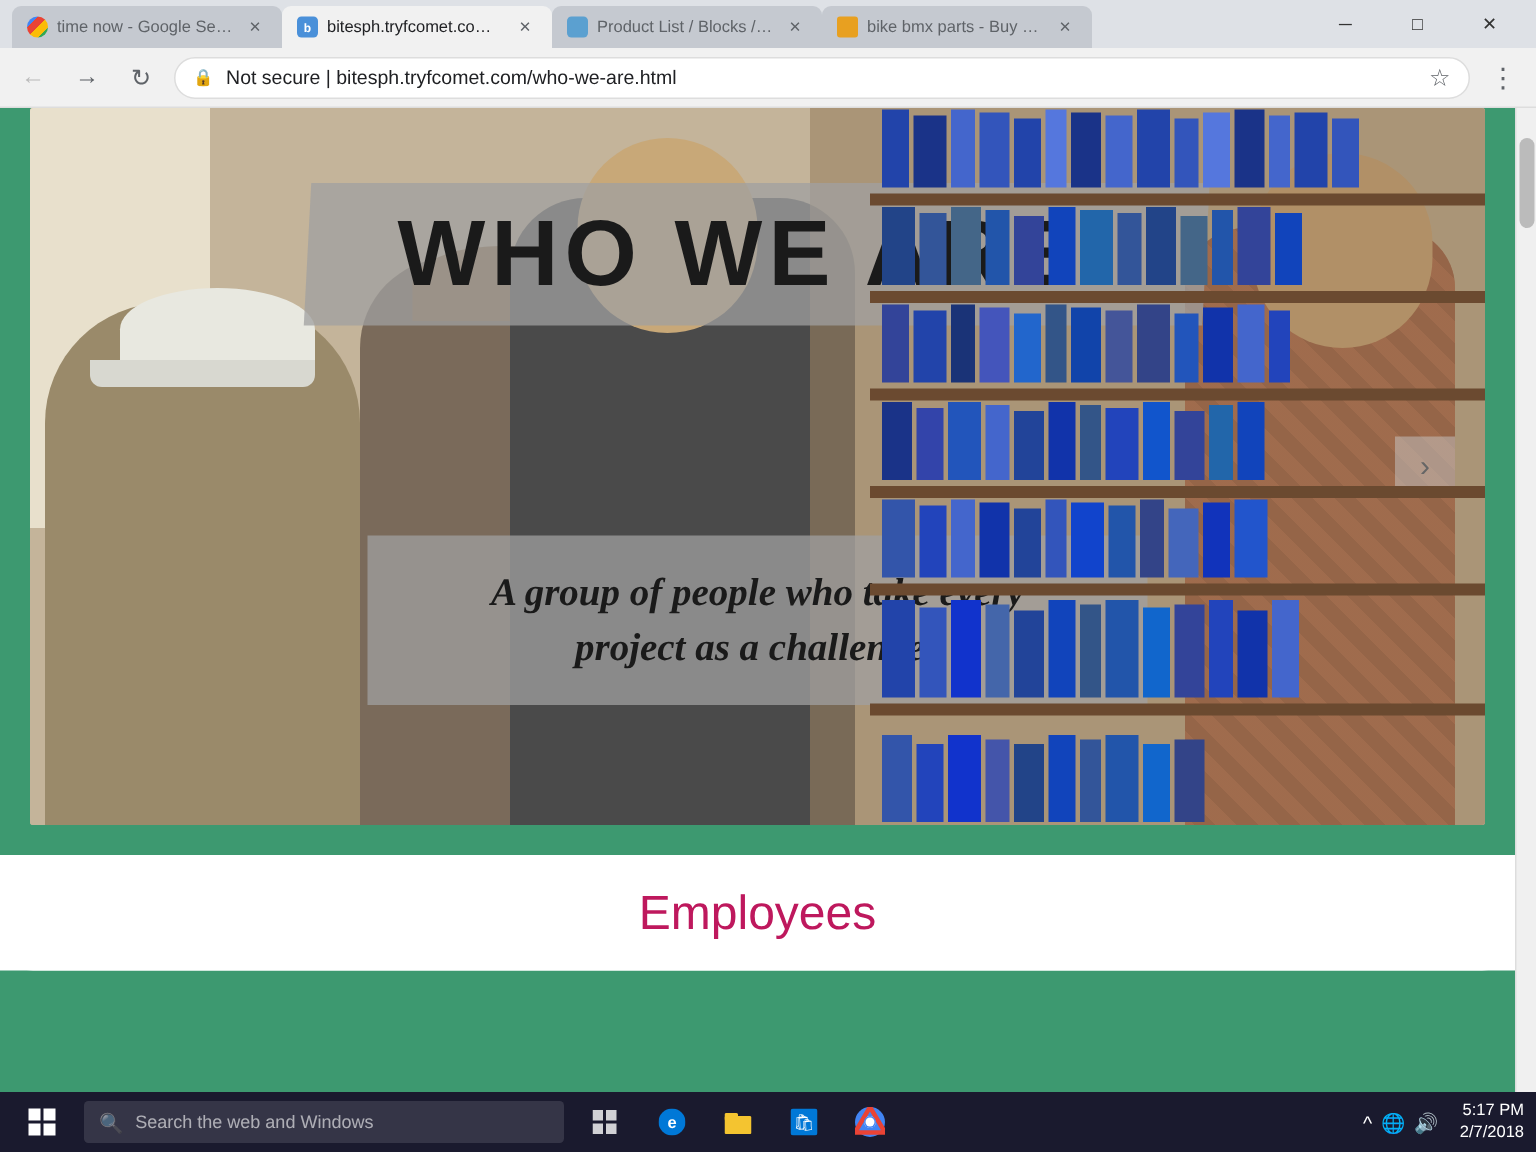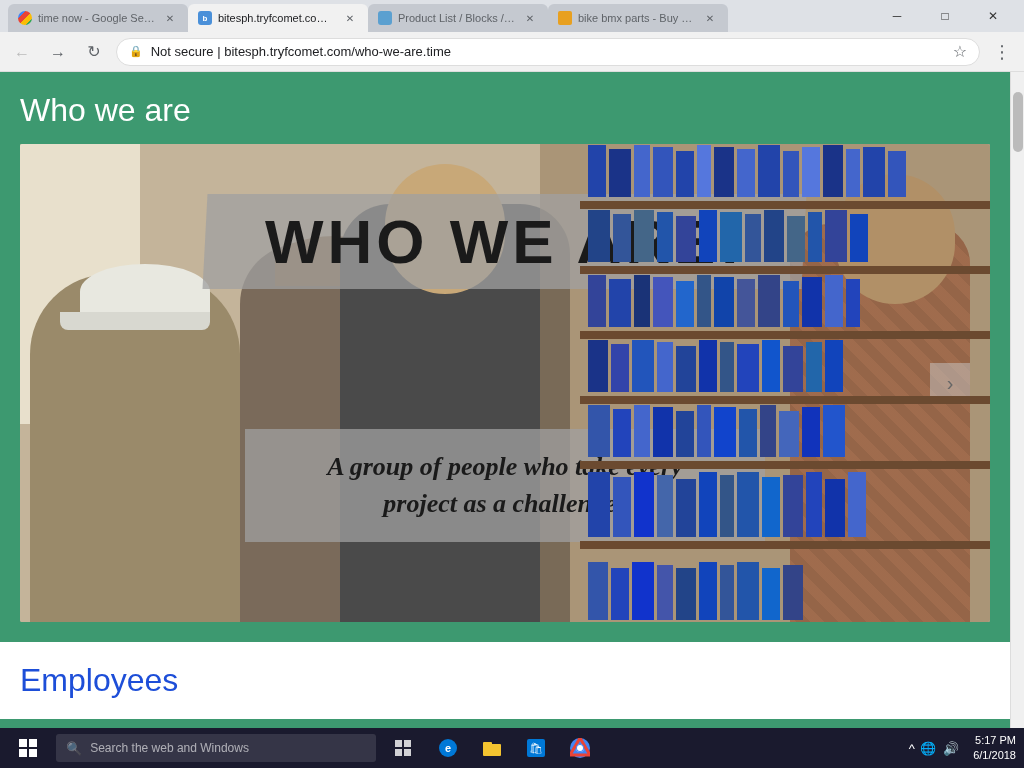--- a/index.html
+++ b/index.html
@@ -328,23 +328,23 @@
     }
 
     
     .below-hero {
       background: #3d9970;
       padding: 20px 0 0 0;
       min-height: 80px;
     }
 
     .employees-heading {
-      text-align: left;
+      text-align: center;
       font-size: 32px;
-      color: #1d4ed8;
+      color: #be185d;
       font-weight: 300;
       background: white;
       padding: 20px;
       border-radius: 22px;
     }
 
     
     .taskbar {
       height: 40px;
       background: #1a1a2e;
@@ -478,32 +478,29 @@
       <div class="win-btn close-btn">✕</div>
     </div>
   </div>
 
   <div class="nav-bar">
     <button class="nav-btn disabled">←</button>
     <button class="nav-btn">→</button>
     <button class="nav-btn">↻</button>
     <div class="address-bar">
       <span class="lock-icon">🔒</span>
-      <span class="url-text">Not secure | bitesph.tryfcomet.com/who-we-are.time</span>
+      <span class="url-text">Not secure | bitesph.tryfcomet.com/who-we-are.html</span>
       <span class="star-btn">☆</span>
     </div>
     <div class="menu-btn">⋮</div>
   </div>
 
   <div class="page-content">
     <div class="main-area">
 
-      <div class="page-header">
-        <h1 class="page-title">Who we are</h1>
-      </div>
 
       <div class="hero-section">
 
         <div style="width:100%;height:100%;background:#c4b49a;position:relative;overflow:hidden;">
 
           <div style="position:absolute;left:0;top:0;width:120px;height:280px;background:#e8e0cc;"></div>
 
           <div style="position:absolute;left:10px;top:130px;width:210px;height:350px;background:#9a8a6a;border-radius:80px 80px 0 0;"></div>
 
           <div style="position:absolute;left:60px;top:120px;width:130px;height:55px;background:#e8e8e0;border-radius:50% 50% 0 0;"></div>
@@ -723,18 +720,18 @@
         <circle cx="10" cy="10" r="3" fill="white"></circle>
       </svg>
     </div>
 
     <div class="taskbar-icons">
       <span class="sys-icon">^</span>
       <span class="sys-icon">🌐</span>
       <span class="sys-icon">🔊</span>
       <div class="clock-area">
         <span>5:17 PM</span>
-        <span>6/1/2018</span>
+        <span>2/7/2018</span>
       </div>
     </div>
   </div>
 
 </div>
 
 </body></html>

